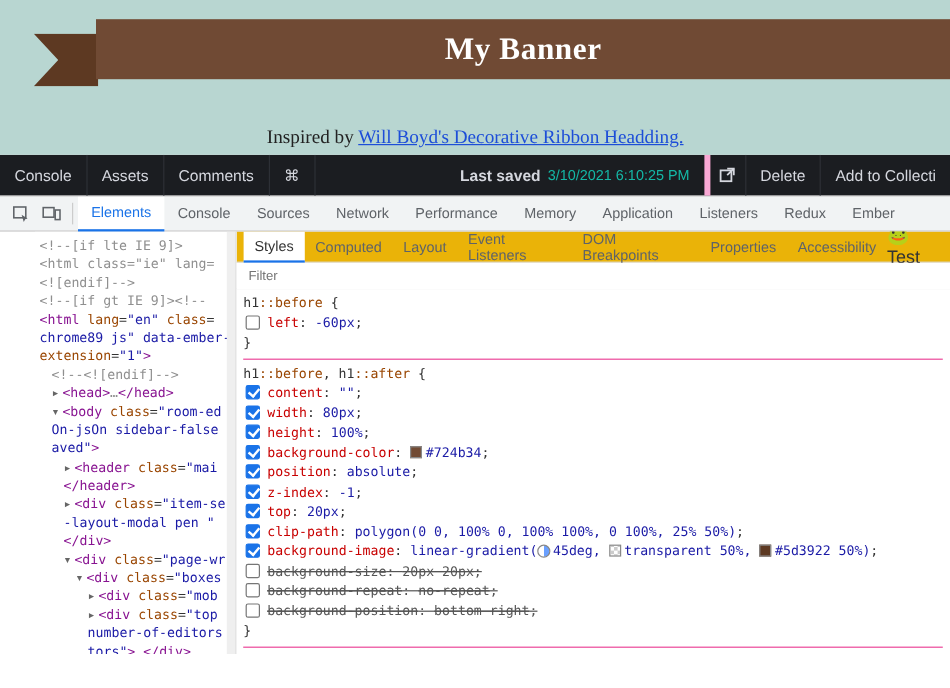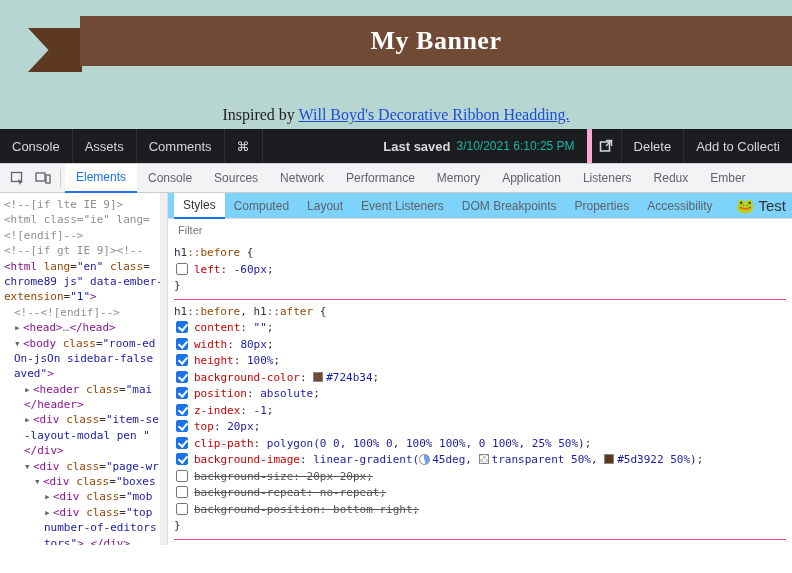--- a/index.html
+++ b/index.html
@@ -93,21 +93,21 @@
   .dt-tab {
     padding: 0 11px;
     height: 29px;
     display: flex; align-items: center;
     cursor: pointer;
     color: #5f6368;
     font-size: 12px;
   }
   .dt-tab.active { color: #1a73e8; border-bottom: 2px solid #1a73e8; background: #fff; }
 
-  .dt-body { flex: 1; display: flex; overflow: hidden; }
+  .dt-body { flex: 1; display: flex; overflow: hidden; margin-left: 29px; }
 
   
   .domtree {
     width: 168px;
     overflow: hidden;
     border-right: 1px solid #ddd;
     font-family: Menlo, Consolas, monospace;
     font-size: 11px;
     line-height: 1.4;
     padding: 4px 2px 4px 4px;
@@ -124,21 +124,21 @@
   .t-purple { color: #881391; }
   .t-blue { color: #1a1aa6; }
   .t-brown { color: #994500; }
   .caret { color: #666; display:inline-block; width:9px; }
 
   
   .stylespanel { flex: 1; display: flex; flex-direction: column; overflow: hidden; }
   .sp-tabs {
     display: flex; align-items: center; height: 26px;
     border-bottom: 1px solid #ddd;
-    background: #7dd3fc;
+    background: #eab308;
     padding-left: 6px;
     gap: 0;
   }
   .sp-tab {
     padding: 0 9px; height: 26px; display:flex; align-items:center;
     font-size: 12px; color: #5f6368; cursor: pointer;
   }
   .sp-tab.active { color: #333; background: #fff; border-bottom: 2px solid #1a73e8; }
   .frog { margin-left: auto; margin-right: 6px; font-size: 15px; }
   .sp-filter {

